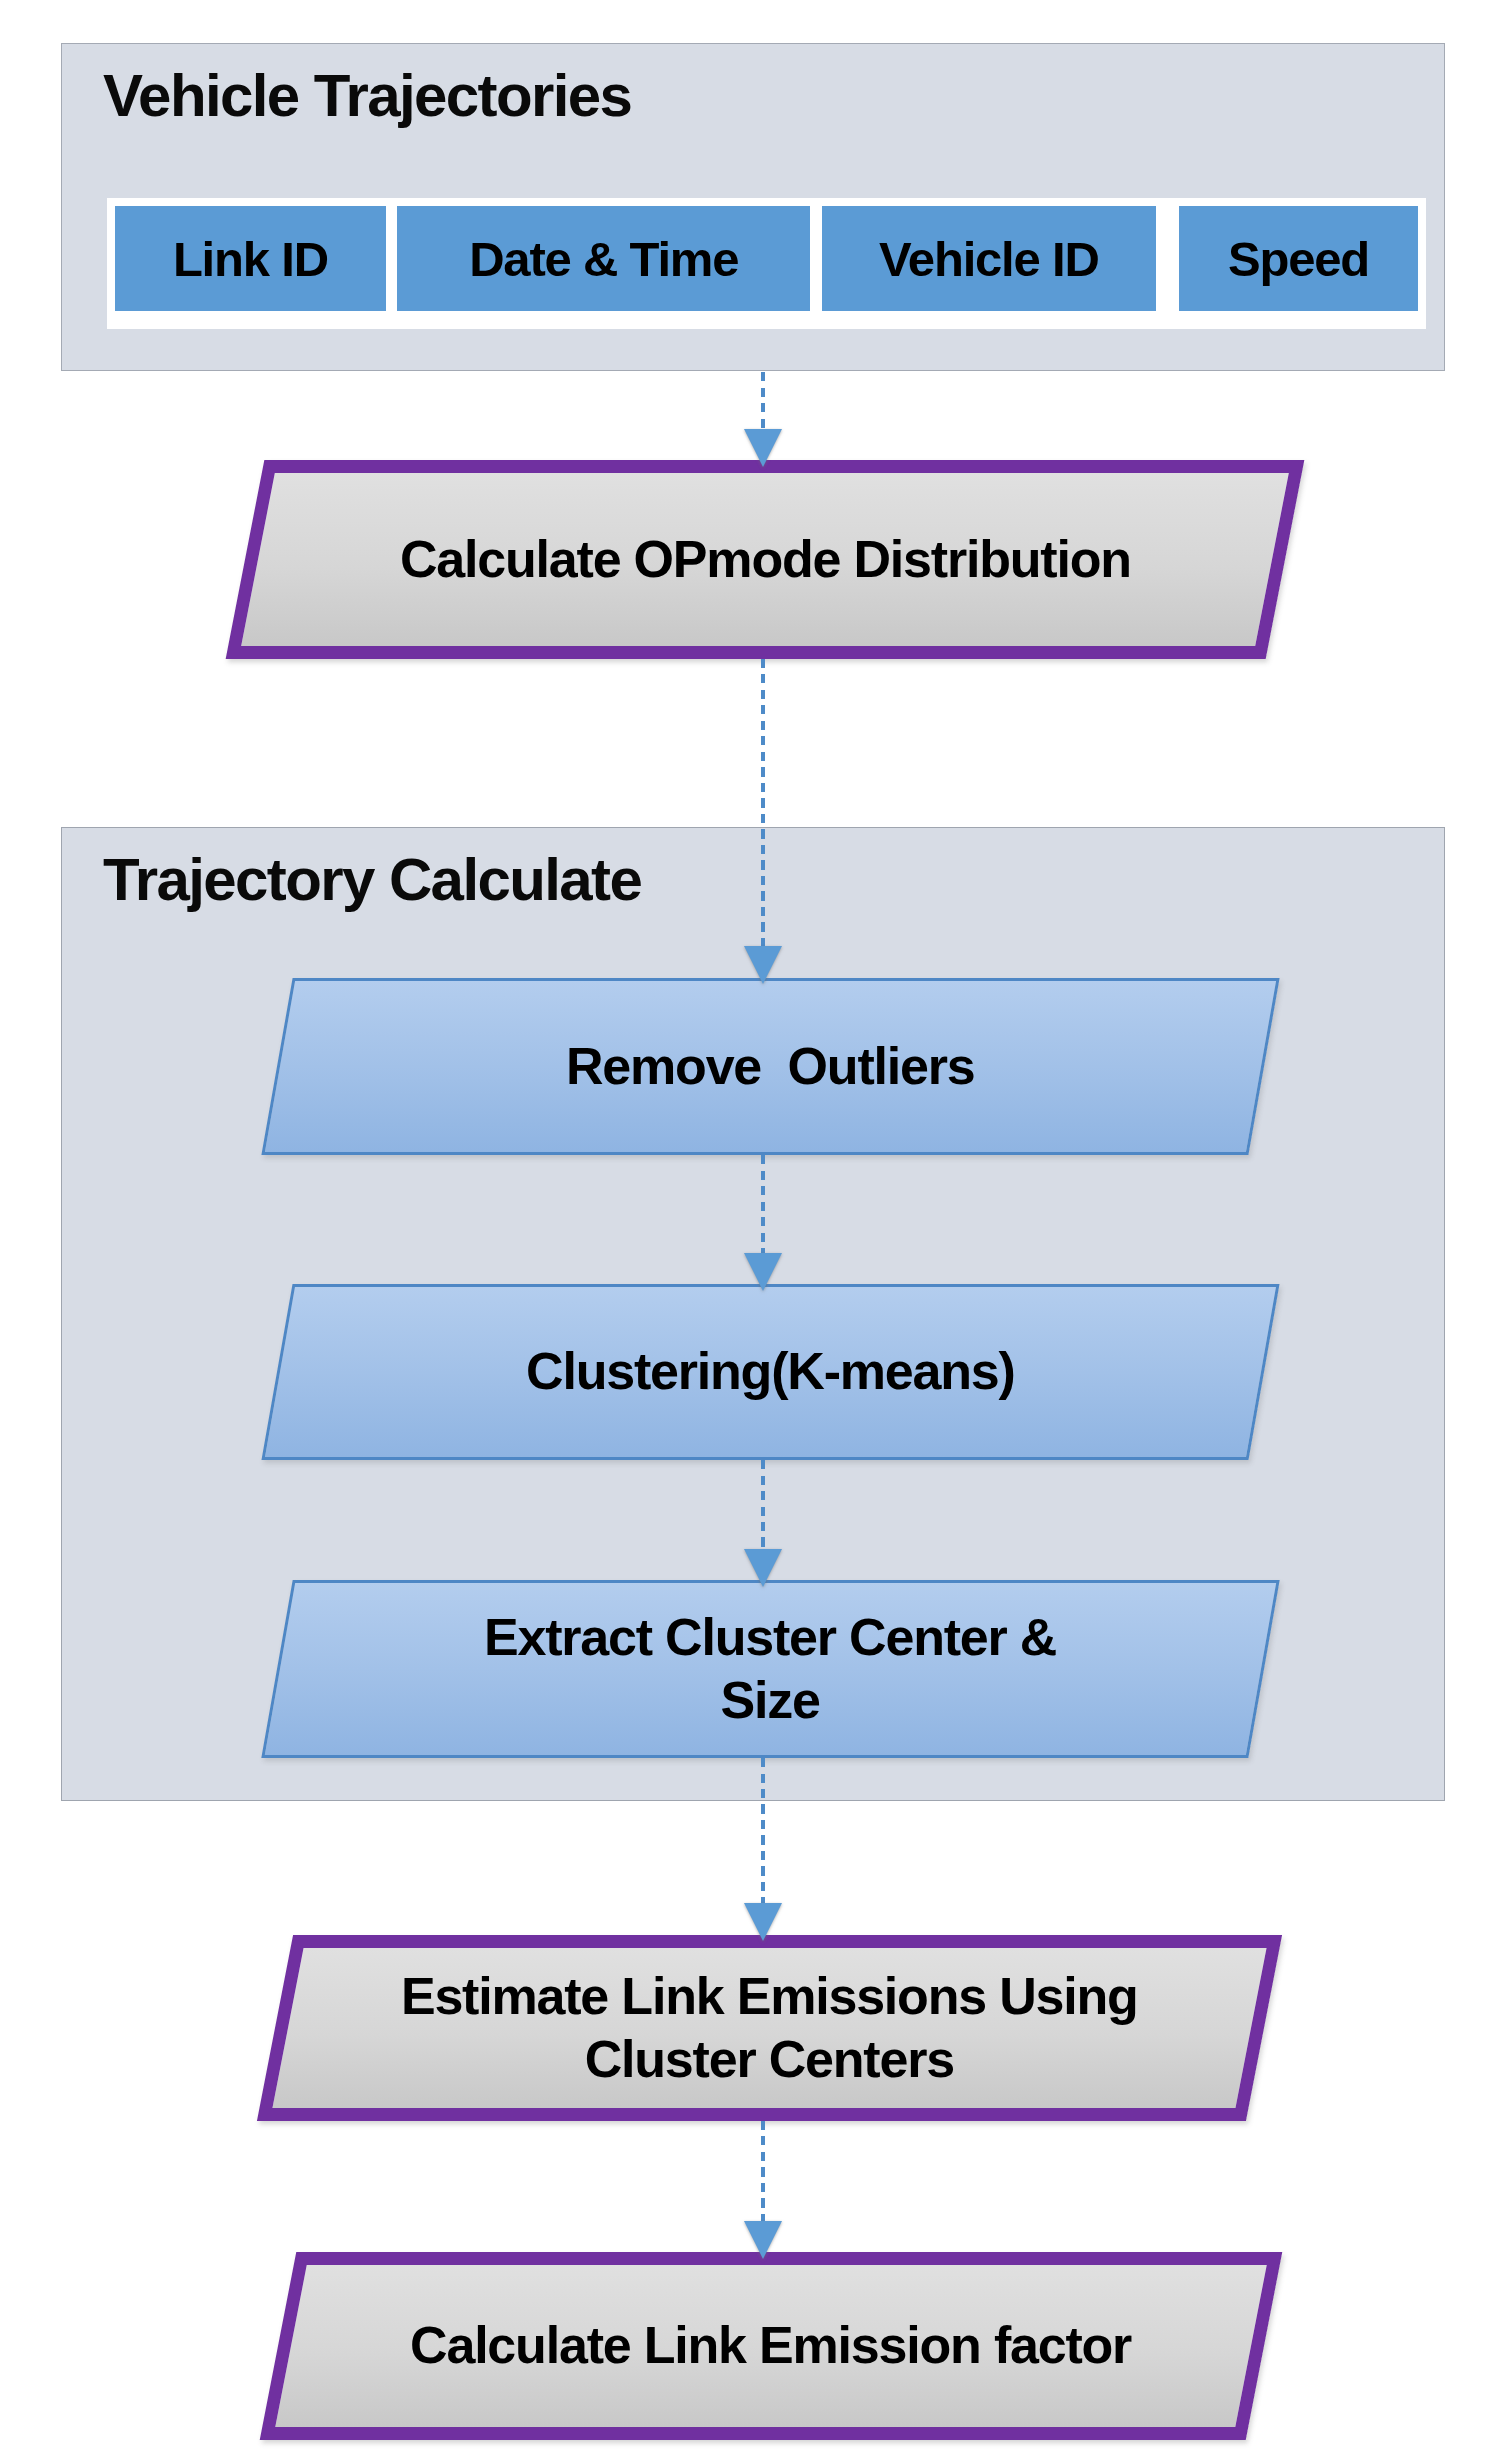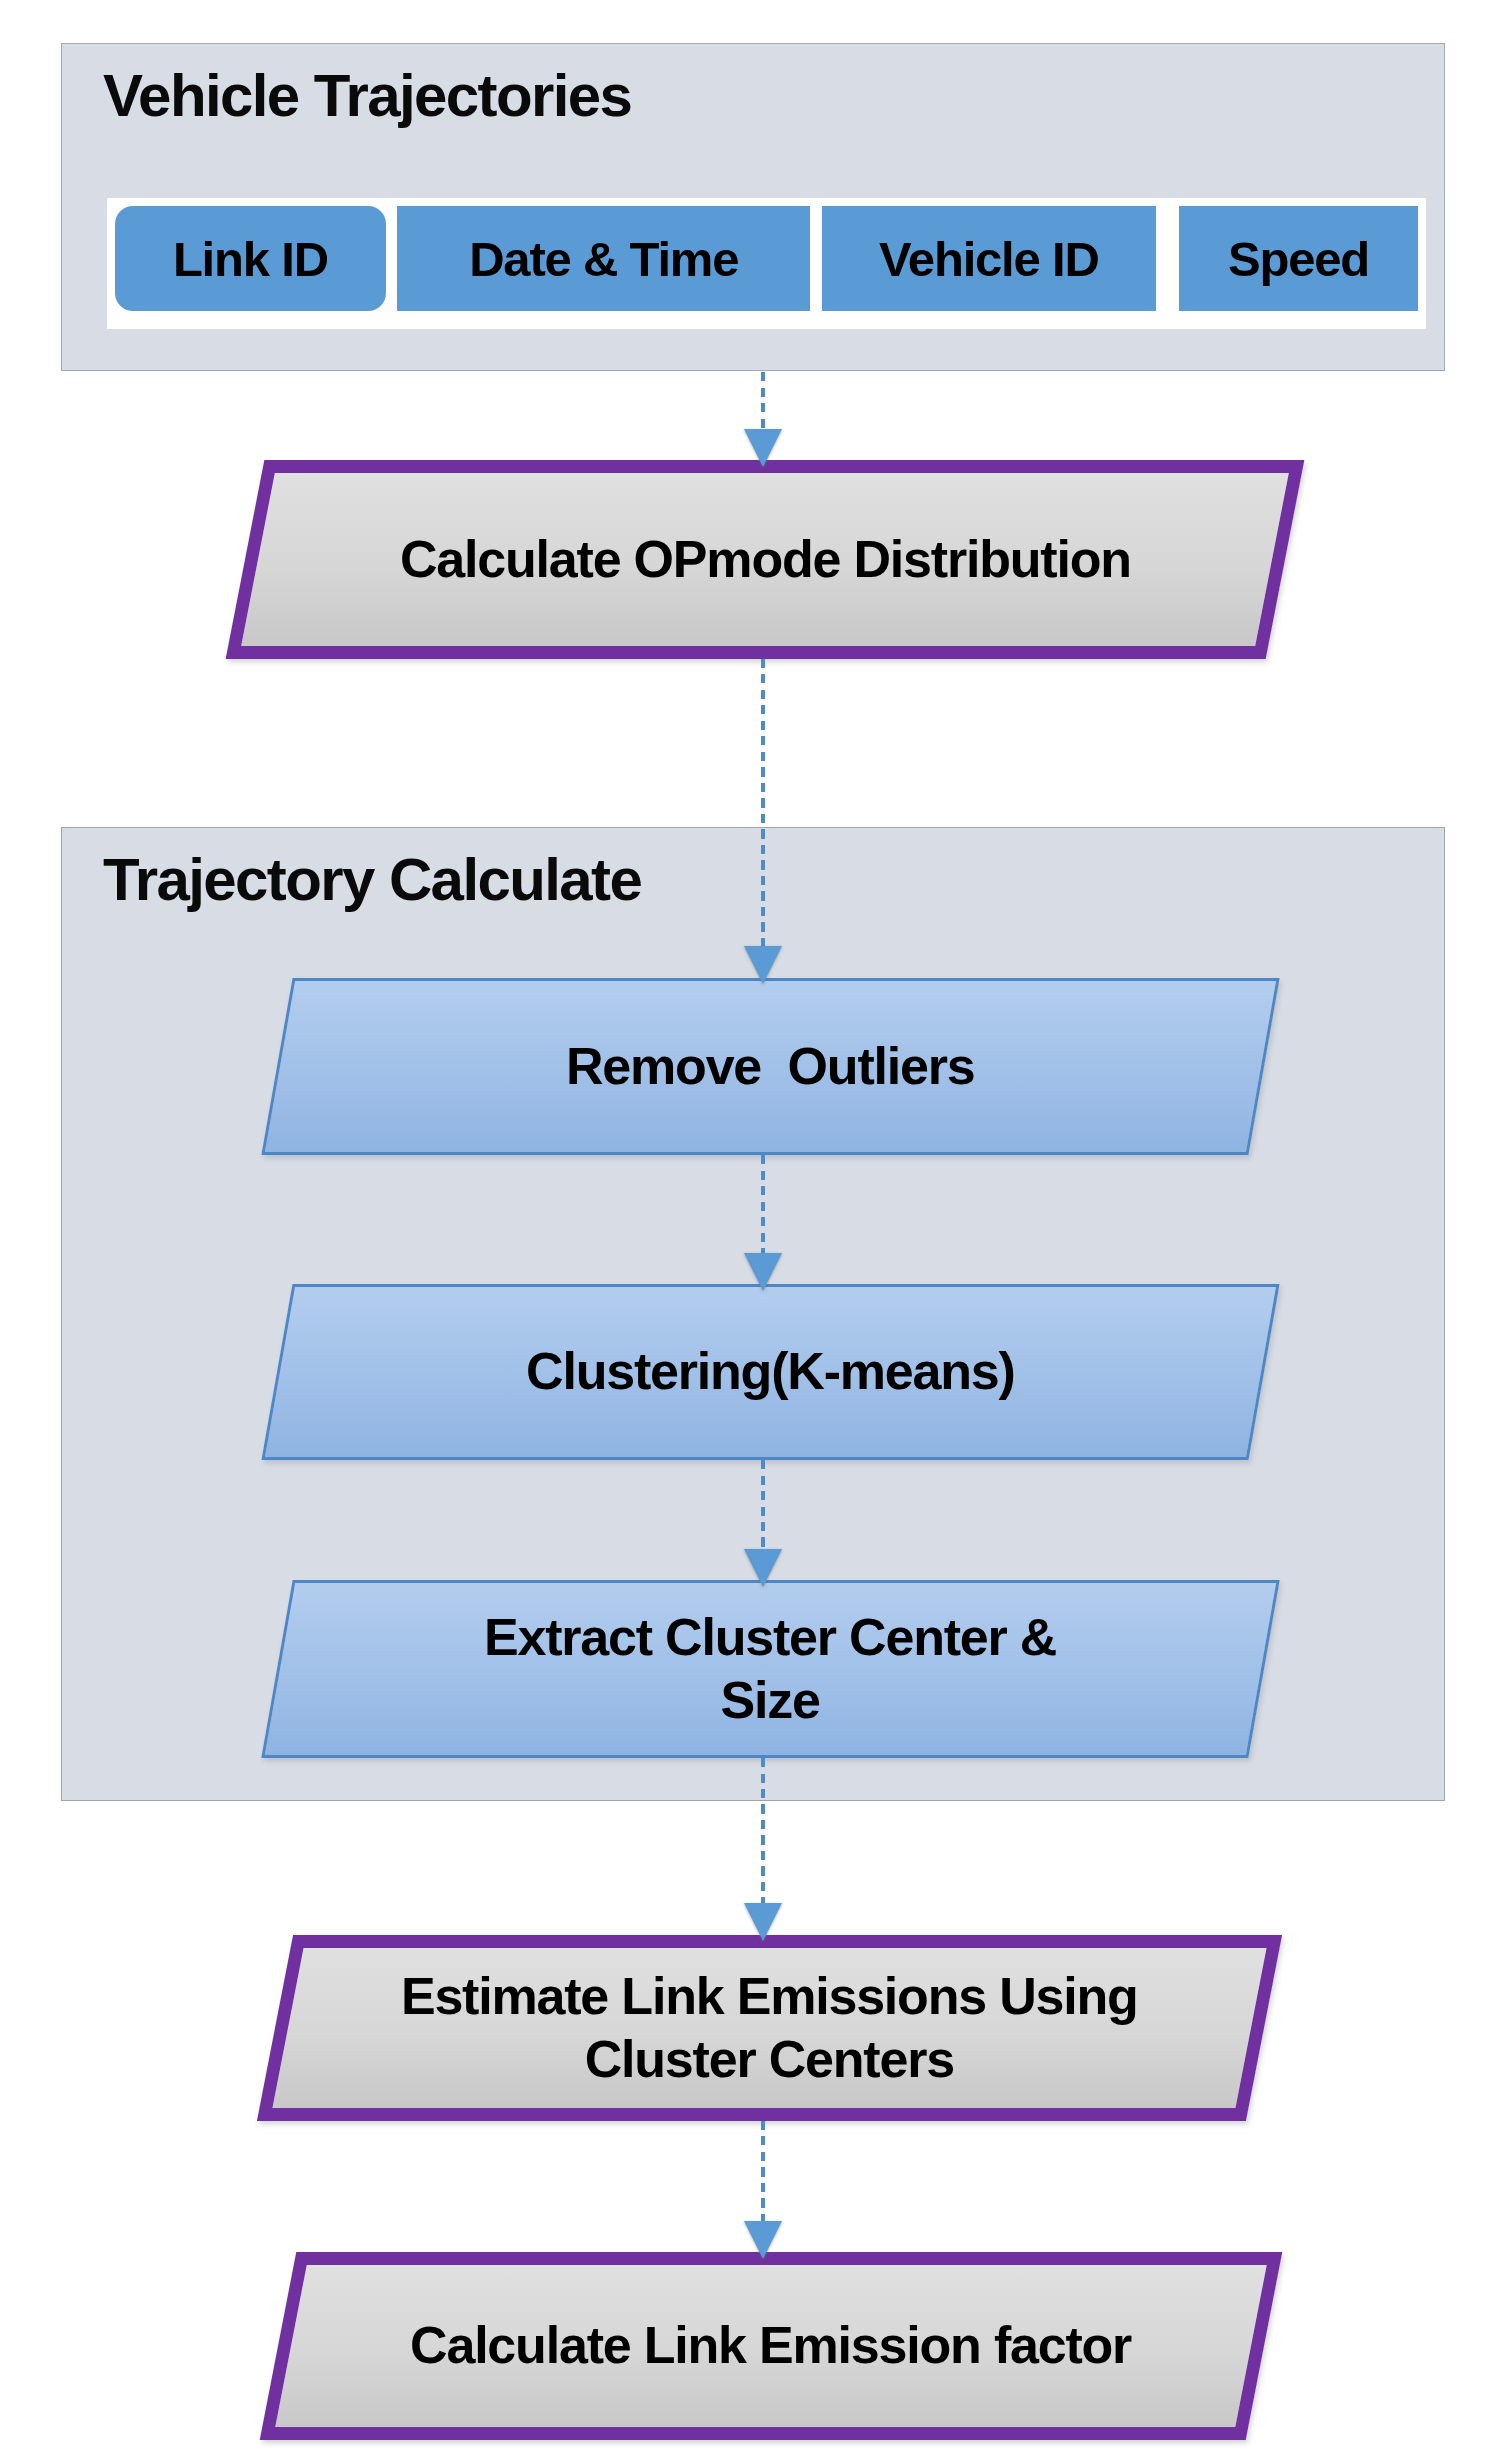--- a/index.html
+++ b/index.html
@@ -47,21 +47,21 @@
   .header-cell {
     background: #5B9BD5;
     display: flex;
     align-items: center;
     justify-content: center;
     font-size: 49px;
     letter-spacing: -1.2px;
     white-space: pre;
     color: #000000;
   }
-  .header-cell.c0 { flex: 340 0 0; border-radius: 18px; }
+  .header-cell.c0 { flex: 340 0 0; }
   .header-cell.c1 { flex: 420 0 0; }
   .header-cell.c2 { flex: 520 0 0; }
   .header-cell.c3 { flex: 300 0 0; margin-left: 12px; }
 
   
   .shape {
     position: absolute;
     box-sizing: border-box;
     display: flex;
     align-items: center;

